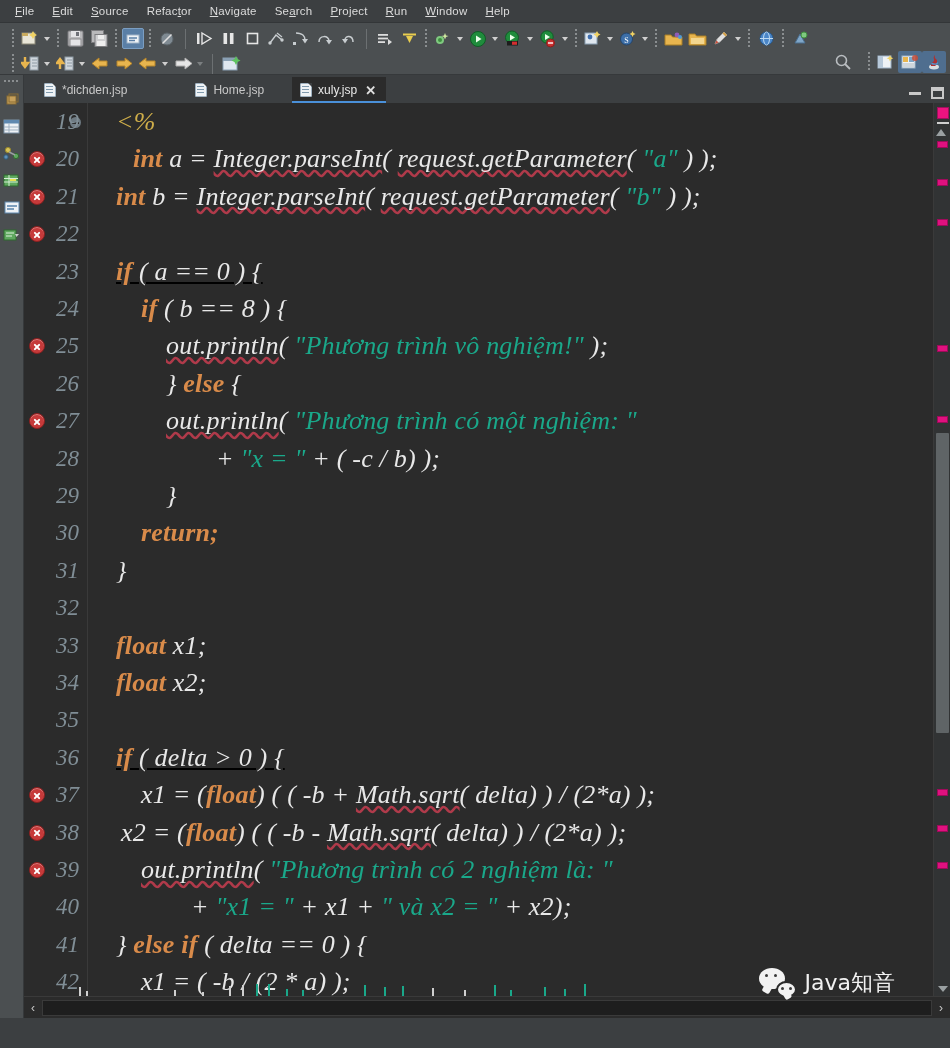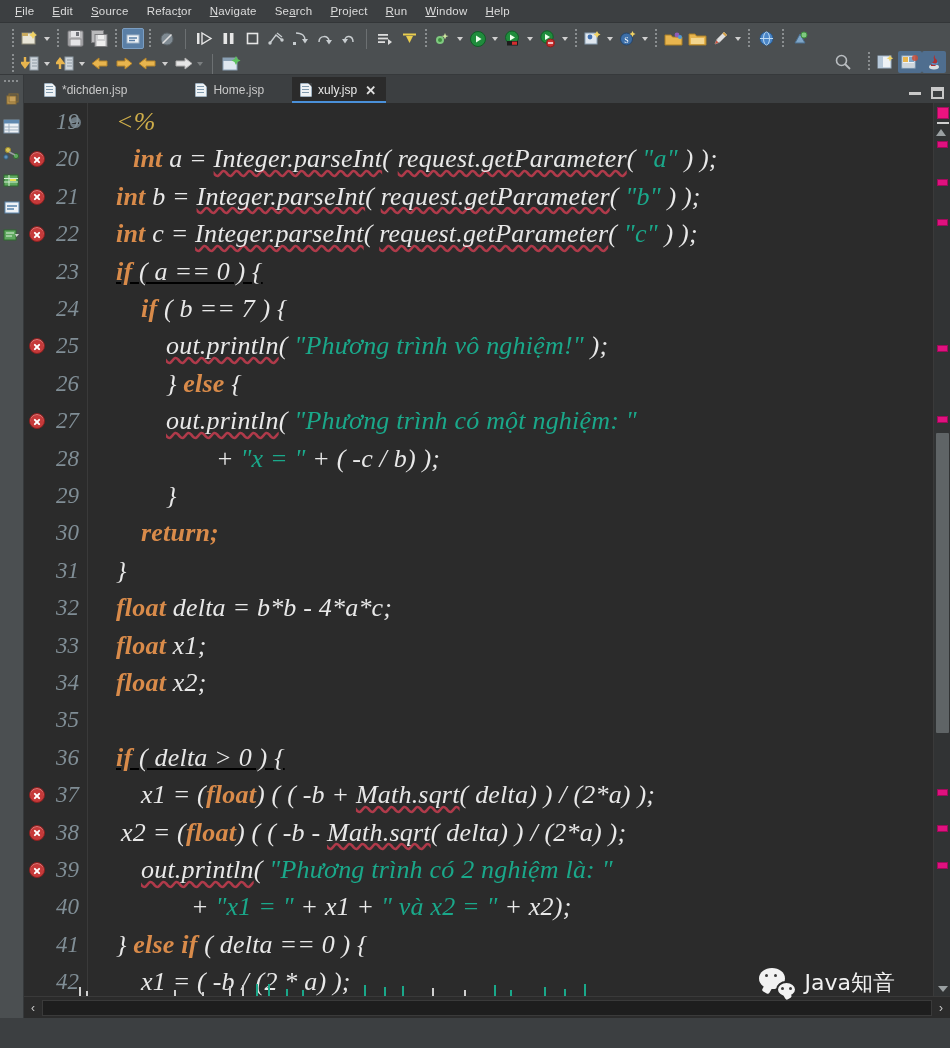--- a/index.html
+++ b/index.html
@@ -668,31 +668,29 @@
             <div class="num" style="top: 748px;">39</div>
             <div class="num" style="top: 785.4px;">40</div>
             <div class="num" style="top: 822.8px;">41</div>
             <div class="num" style="top: 860.2px;">42</div>
           </div>
         <div class="fold-col"></div>
         <div class="codelines" id="codelines">
             <div class="ln" style="top: 0px;"><span class="code" style="margin-left: 14px;"><span class="jsp">&lt;%</span></span></div>
             <div class="ln" style="top: 37.4px;"><span class="code" style="margin-left: 31px;"><span class="kw">int </span><span class="plain">a = </span><span class="sq">Integer.parseInt</span><span class="plain">( </span><span class="sq">request.getParameter</span><span class="plain">( </span><span class="str">"a"</span><span class="plain"> ) );</span></span></div>
             <div class="ln" style="top: 74.8px;"><span class="code" style="margin-left: 14px;"><span class="kw">int </span><span class="plain">b = </span><span class="sq">Integer.parseInt</span><span class="plain">( </span><span class="sq">request.getParameter</span><span class="plain">( </span><span class="str">"b"</span><span class="plain"> ) );</span></span></div>
-            <div class="ln" style="top: 112.2px;"><span class="code" style="margin-left: 14px;"><span class="kw">int </span><span class="plain">c = </span><span class="sq">Integer.parseInt</span><span class="plain">( </span><span class="sq">request.getParameter</span><span class="plain">( </span><span class="str">"c"</span><span class="plain"> ) );</span></span></div>
             <div class="ln" style="top: 149.6px; text-decoration: underline;"><span class="code" style="margin-left: 14px;"><span class="kw">if </span><span class="plain">( a == 0 ) {</span></span></div>
-            <div class="ln" style="top: 187px;"><span class="code" style="margin-left: 39px;"><span class="kw">if </span><span class="plain">( b == 7 ) {</span></span></div>
+            <div class="ln" style="top: 187px;"><span class="code" style="margin-left: 39px;"><span class="kw">if </span><span class="plain">( b == 8 ) {</span></span></div>
             <div class="ln" style="top: 224.4px;"><span class="code" style="margin-left: 64px;"><span class="sq">out.println</span><span class="plain">( </span><span class="str">"Phương trình vô nghiệm!"</span><span class="plain"> );</span></span></div>
             <div class="ln" style="top: 261.8px;"><span class="code" style="margin-left: 64px;"><span class="plain">} </span><span class="kw">else</span><span class="plain"> {</span></span></div>
             <div class="ln" style="top: 299.2px;"><span class="code" style="margin-left: 64px;"><span class="sq">out.println</span><span class="plain">( </span><span class="str">"Phương trình có một nghiệm: "</span></span></div>
             <div class="ln" style="top: 336.6px;"><span class="code" style="margin-left: 114px;"><span class="plain">+ </span><span class="str">"x = "</span><span class="plain"> + ( -c / b) );</span></span></div>
             <div class="ln" style="top: 374px;"><span class="code" style="margin-left: 64px;"><span class="plain">}</span></span></div>
             <div class="ln" style="top: 411.4px;"><span class="code" style="margin-left: 39px;"><span class="kw">return;</span></span></div>
             <div class="ln" style="top: 448.8px;"><span class="code" style="margin-left: 14px;"><span class="plain">}</span></span></div>
-            <div class="ln" style="top: 486.2px;"><span class="code" style="margin-left: 14px;"><span class="kw">float </span><span class="plain">delta = b*b - 4*a*c;</span></span></div>
             <div class="ln" style="top: 523.6px;"><span class="code" style="margin-left: 14px;"><span class="kw">float </span><span class="plain">x1;</span></span></div>
             <div class="ln" style="top: 561px;"><span class="code" style="margin-left: 14px;"><span class="kw">float </span><span class="plain">x2;</span></span></div>
             <div class="ln" style="top: 598.4px;"><span class="code" style="margin-left: 14px;"></span></div>
             <div class="ln" style="top: 635.8px; text-decoration: underline;"><span class="code" style="margin-left: 14px;"><span class="kw">if </span><span class="plain">( delta &gt; 0 ) {</span></span></div>
             <div class="ln" style="top: 673.2px;"><span class="code" style="margin-left: 39px;"><span class="plain">x1 = (</span><span class="kw">float</span><span class="plain">) ( ( -b + </span><span class="sq">Math.sqrt</span><span class="plain">( delta) ) / (2*a) );</span></span></div>
             <div class="ln" style="top: 710.6px;"><span class="code" style="margin-left: 19px; font-style: italic;"><span class="plain">x2 = (</span><span class="kw">float</span><span class="plain">) ( ( -b - </span><span class="sq">Math.sqrt</span><span class="plain">( delta) ) / (2*a) );</span></span></div>
             <div class="ln" style="top: 748px;"><span class="code" style="margin-left: 39px;"><span class="sq">out.println</span><span class="plain">( </span><span class="str">"Phương trình có 2 nghiệm là: "</span></span></div>
             <div class="ln" style="top: 785.4px;"><span class="code" style="margin-left: 89px;"><span class="plain">+ </span><span class="str">"x1 = "</span><span class="plain"> + x1 + </span><span class="str">" và x2 = "</span><span class="plain"> + x2);</span></span></div>
             <div class="ln" style="top: 822.8px;"><span class="code" style="margin-left: 14px;"><span class="plain">} </span><span class="kw">else if </span><span class="plain">( delta == 0 ) {</span></span></div>
             <div class="ln" style="top: 860.2px;"><span class="code" style="margin-left: 39px;"><span class="plain">x1 = ( -b / (2 * a) );</span></span></div>

